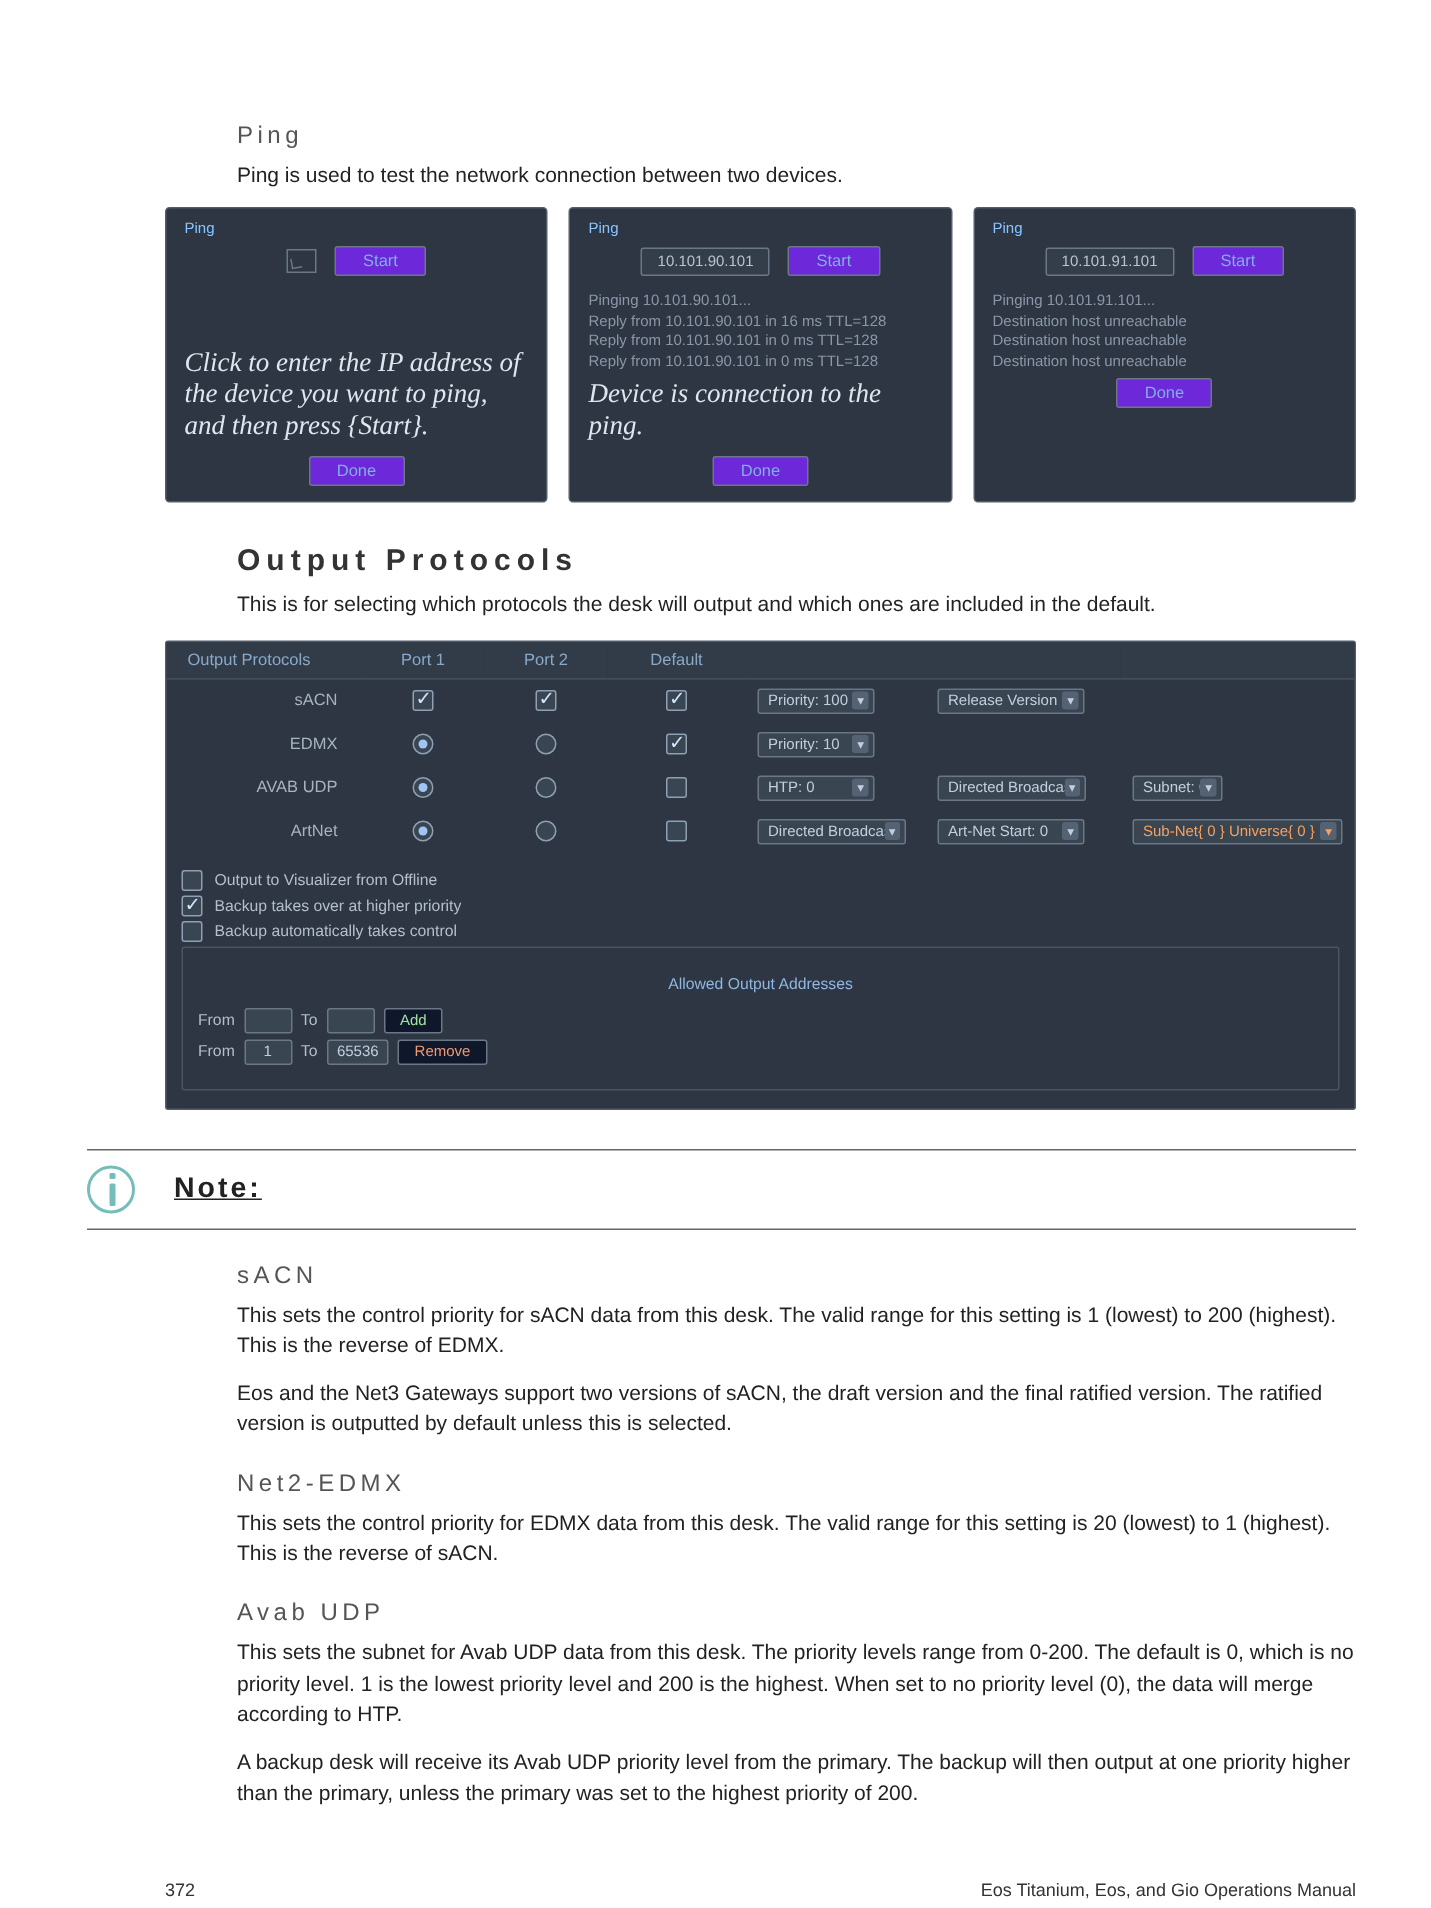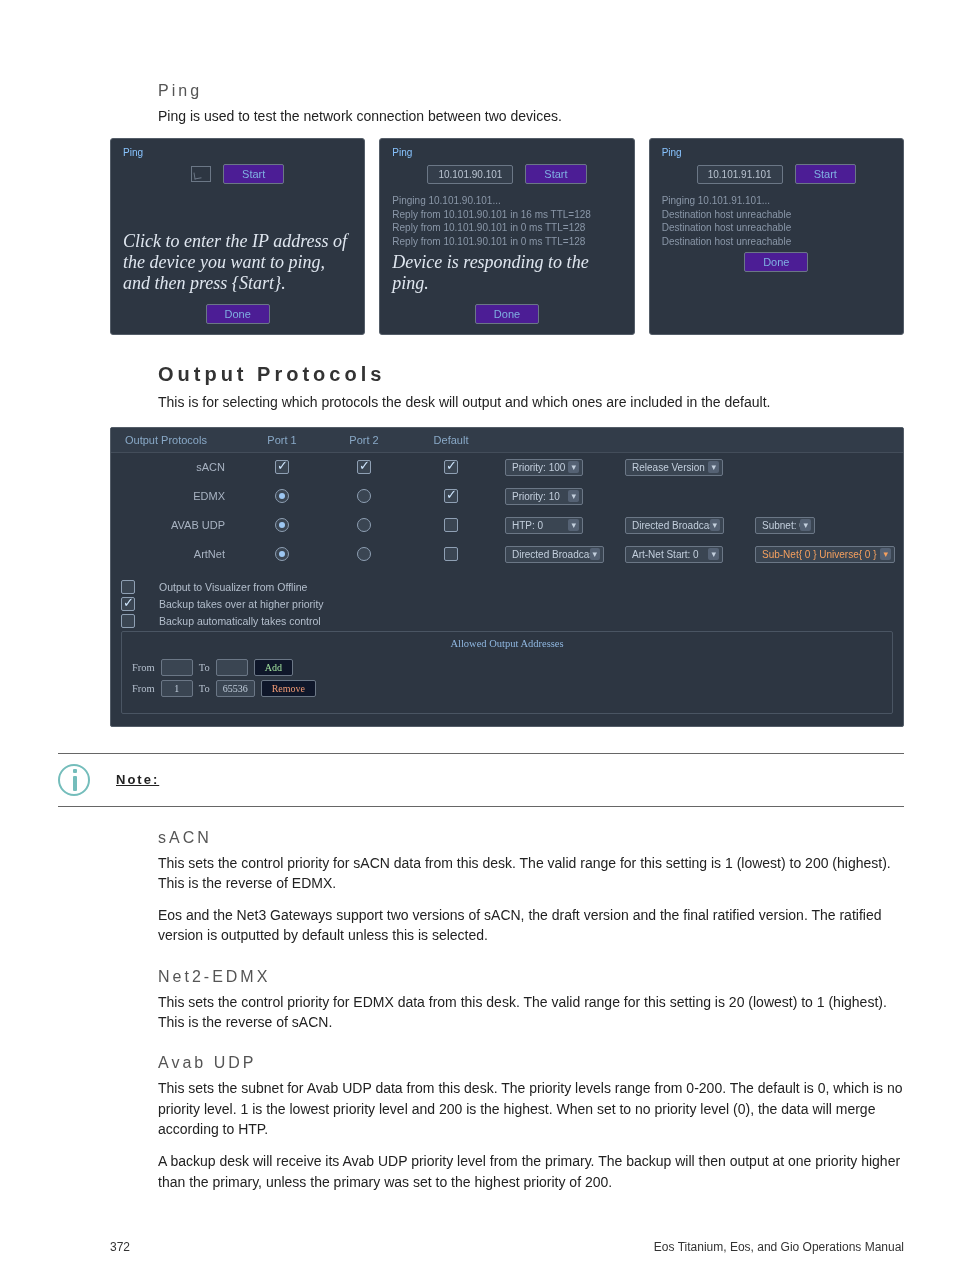--- a/index.html
+++ b/index.html
@@ -88,21 +88,21 @@
     position: absolute;
     left: 2px; bottom: 2px;
     width: 6px; height: 6px;
     border-left: 1px solid #6b7786;
     border-bottom: 1px solid #6b7786;
     transform: rotate(-10deg);
   }
   .panel-btn {
     display: inline-block;
     border: 1px solid #6b7786;
-    background: #4c1d95;
+    background: #6d28d9;
     color: #7fb0e2;
     font-size: 11px;
     padding: 3px 18px;
     border-radius: 2px;
   }
   .ping-output {
     font-size: 10px;
     line-height: 1.35;
     color: #8a97a8;
   }
@@ -197,27 +197,26 @@
     border-radius: 2px;
   }
   .dd.sm { min-width: 78px; }
   .dd.tiny { min-width: 60px; }
   .orange { color: #f5a05f !important; }
   .footer-checks {
     padding: 8px 10px 12px 10px;
     font-size: 10.5px;
     color: #b4bfcd;
   }
-  .fc-row { display:flex; align-items:center; gap:24px; margin: 3px 0; }
+  .fc-row { display:flex; align-items:center; gap:8px; margin: 3px 0; }
   .aoa-block {
     border: 1px solid #4a5563;
     border-radius: 2px;
-    padding: 6px 10px 12px 10px;
+    padding: 18px 10px 12px 10px;
     margin-top: 1px;
-    font-family: Liberation Serif, serif;
   }
   .aoa-title {
     text-align: center;
     color: #8fb7e0;
     font-size: 10.5px;
     margin-bottom: 10px;
   }
   .aoa-row { display:flex; align-items:center; gap:6px; margin:4px 0; }
   .mini-input {
     border: 1px solid #6b7786;
@@ -267,21 +266,21 @@
   .info-ic::after {
     content: "";
     position: absolute;
     top: 10px; left: 13px;
     width: 4px; height: 15px;
     background: #74bdbb;
     border-radius: 1px;
   }
   .note-label {
     font-family: Arial, sans-serif;
-    font-size: 13px;
+    font-size: 19px;
     letter-spacing: 2px;
     text-decoration: underline;
     font-weight: bold;
     flex-shrink: 0;
   }
   .note-body {
     font-style: italic;
     font-family: Georgia, serif;
     font-size: 14px;
     line-height: 1.4;
@@ -320,21 +319,21 @@
     <div class="ip-row">
       <span class="ip-field">10.101.90.101</span>
       <span class="panel-btn">Start</span>
     </div>
     <div class="ping-output">
       <div>Pinging 10.101.90.101...</div>
       <div>Reply from 10.101.90.101 in 16 ms TTL=128</div>
       <div>Reply from 10.101.90.101 in 0 ms TTL=128</div>
       <div>Reply from 10.101.90.101 in 0 ms TTL=128</div>
     </div>
-    <div class="ping-caption">Device is responding to the ping.</div>
+    <div class="ping-caption">Device is connection to the ping.</div>
     <div class="done-row"><span class="panel-btn">Done</span></div>
   </div>
 
   <div class="ping-box">
     <div class="ping-title">Ping</div>
     <div class="ip-row">
       <span class="ip-field">10.101.91.101</span>
       <span class="panel-btn">Start</span>
     </div>
     <div class="ping-output">

